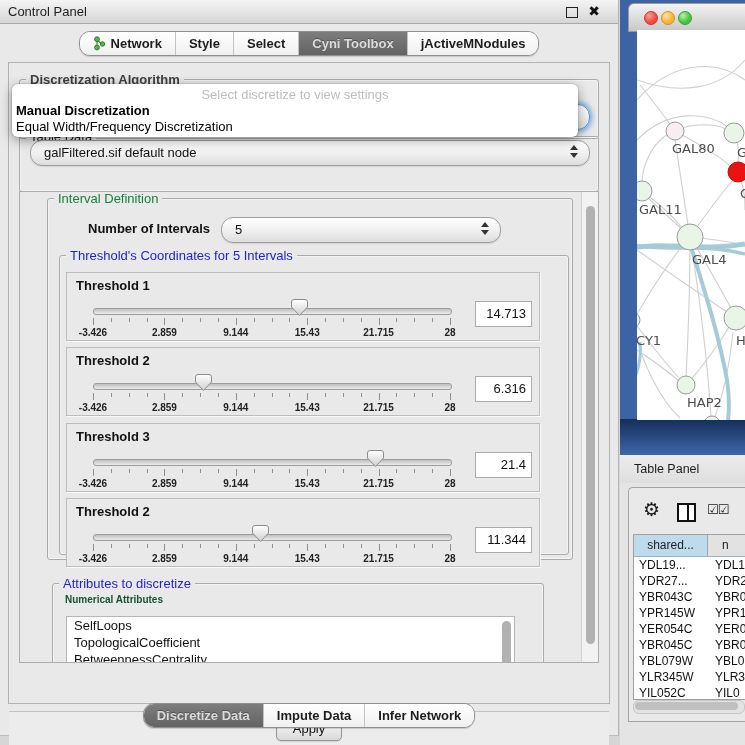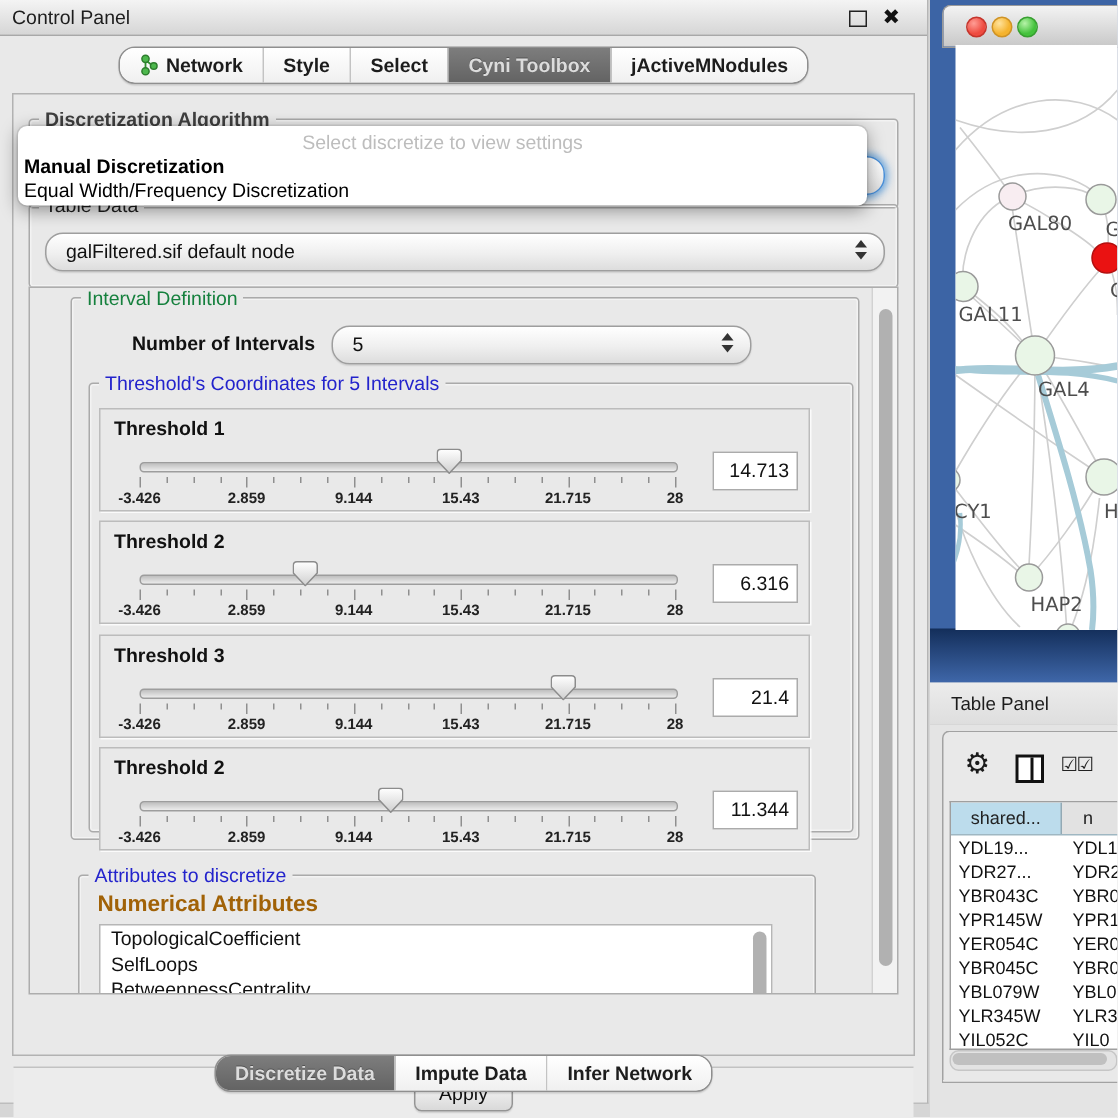--- a/index.html
+++ b/index.html
@@ -147,21 +147,21 @@
         <div class="combo focus" style="left:10px;top:24px;width:558px;">
           <span class="spin">
               <i class="up"></i>
               <i class="dn"></i>
             </span>
         </div>
       </div>
 
       <div class="groupbox" style="left:10px;top:73px;width:578px;height:54px;">
         <span class="gtitle gray" style="font-weight:normal;color:#1d1d1d;">Table Data</span>
-        <div class="combo" style="left:10px;top:18px;width:558px;">
+        <div class="combo" style="left:10px;top:3px;width:558px;">
           <span class="cval">galFiltered.sif default node</span>
           <span class="spin">
               <i class="up"></i>
               <i class="dn"></i>
             </span>
         </div>
       </div>
 
       <div id="scrollwrap">
         <div class="vtrack">
@@ -346,25 +346,25 @@
                       <path d="M3,0.5 H14 Q16.5,0.5 16.5,3 V8 L8.5,16.5 L0.5,8 V3 Q0.5,0.5 3,0.5 Z" fill="url(#g_t)" stroke="#8c8c8c"></path>
                     </svg></div>
                   <div class="thr-value">11.344</div>
                 </div>
               </div>
           </div>
         </div>
 
         <div class="groupbox" style="left:32px;top:391px;width:490px;height:112px;">
           <span class="gtitle blue">Attributes to discretize</span>
-          <span style="position:absolute;left:12px;top:10px;font-size:15px;font-weight:bold;color:#a16207;">Numerical Attributes</span>
+          <span style="position:absolute;left:12px;top:10px;font-size:10px;font-weight:bold;color:#14532d;">Numerical Attributes</span>
           <div id="attr-list">
             <div id="attr-items">
+                <div class="attr-item">SelfLoops</div>
                 <div class="attr-item">TopologicalCoefficient</div>
-                <div class="attr-item">SelfLoops</div>
                 <div class="attr-item">BetweennessCentrality</div>
               </div>
             <div class="vthumb"></div>
           </div>
         </div>
       </div>
 
       <div id="apply-bar">
         <div id="apply-btn">Apply</div>
       </div>

